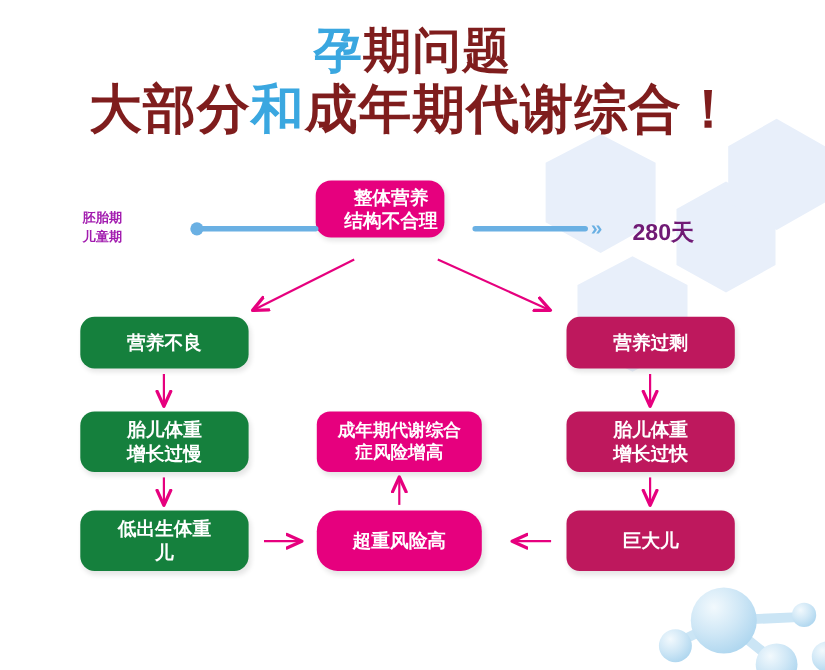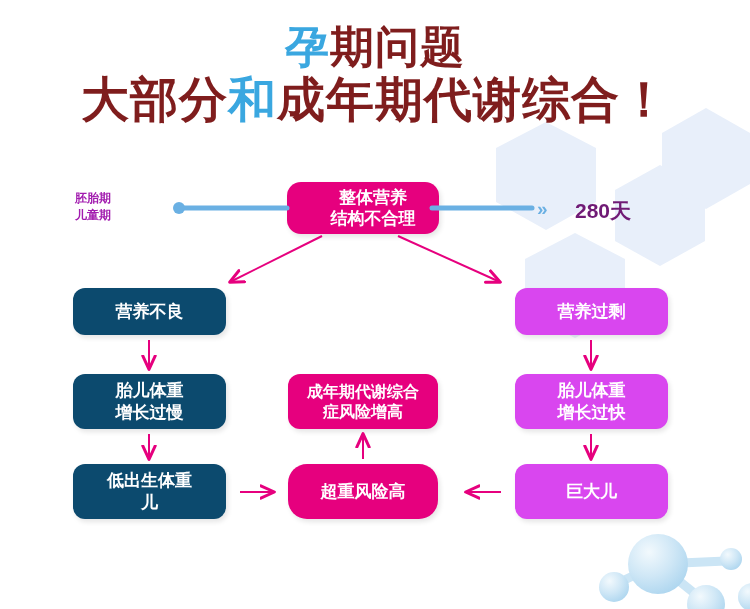--- a/index.html
+++ b/index.html
@@ -41,26 +41,26 @@
     text-align:center;
     color:#ffffff;
     font-weight:bold;
     border-radius:12px;
     line-height:1.25;
     box-shadow:2px 3px 5px rgba(0,0,0,0.10);
   }
   .node span{display:block;}
 
   .n-magenta{background:#e6007e;}
-  .n-pink{background:#0c4a6e;}
-  .n-blue{background:#d946ef;}
+  .n-pink{background:#15803d;border-radius:13px;}
+  .n-blue{background:#be185d;}
 
   
   #node-source{
-    left:287px;top:182px;width:152px;height:52px;
+    left:287px;top:164px;width:117px;height:52px;
     border-radius:14px;font-size:17px;padding-left:20px;
   }
   
   #node-left-1{left:73px;top:288px;width:153px;height:47px;font-size:17px;}
   #node-left-2{left:73px;top:374px;width:153px;height:55px;font-size:17px;}
   #node-left-3{left:73px;top:464px;width:153px;height:55px;font-size:17px;}
   
   #node-mid-1{left:288px;top:374px;width:150px;height:55px;font-size:16px;}
   #node-mid-2{left:288px;top:464px;width:150px;height:55px;font-size:17px;border-radius:19px;}
   

